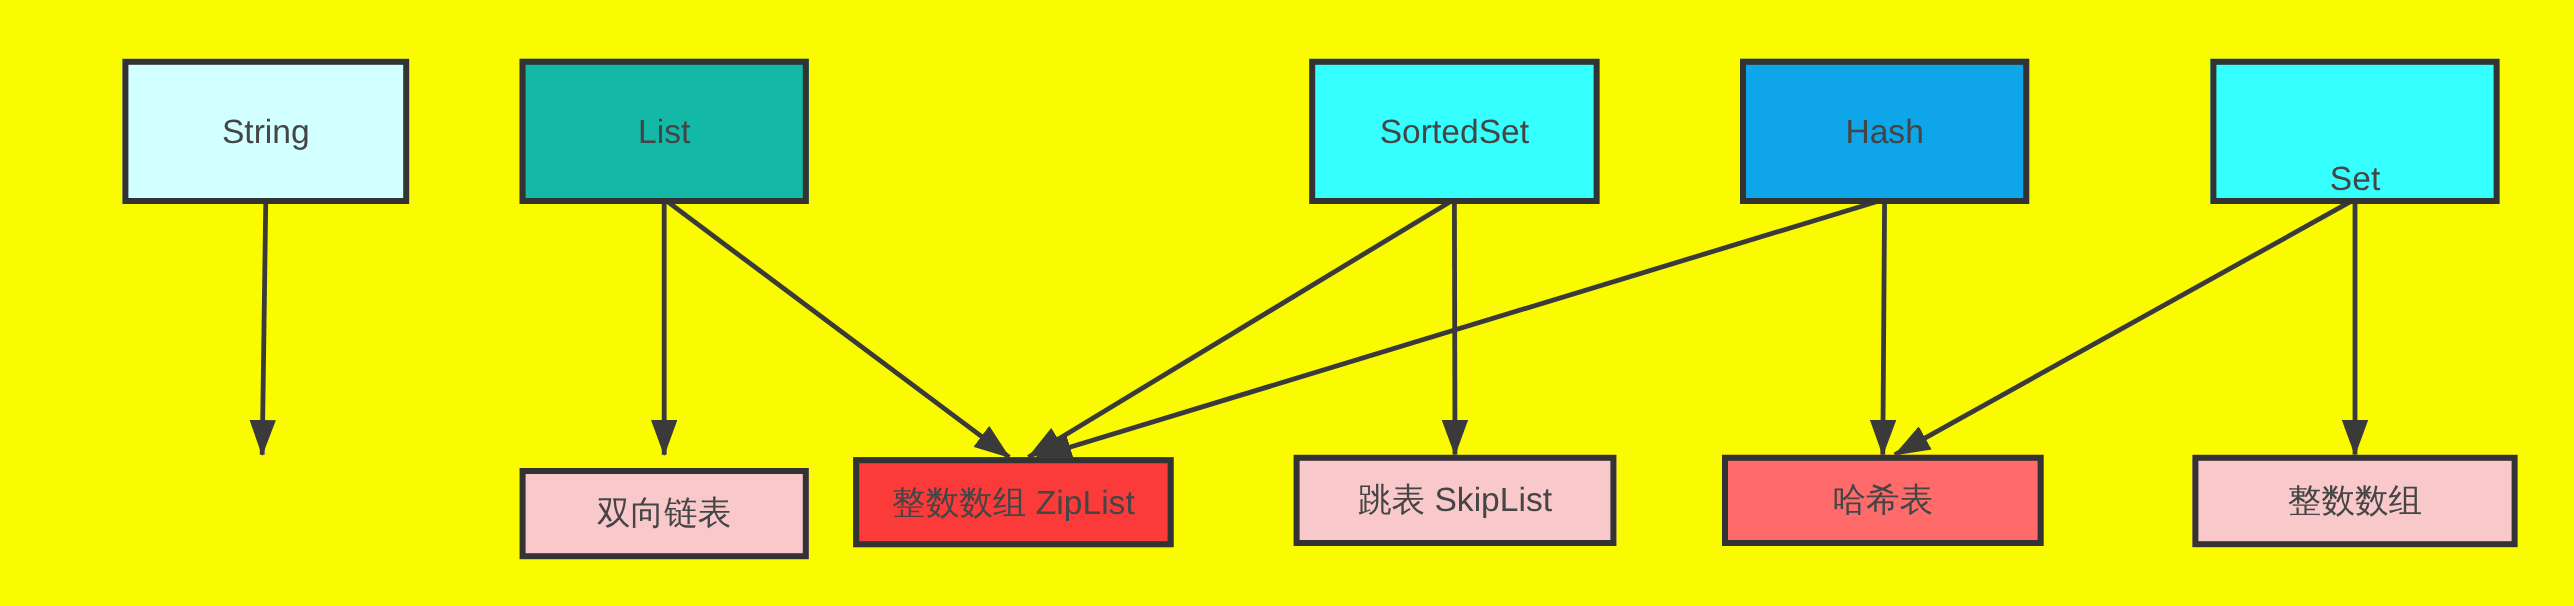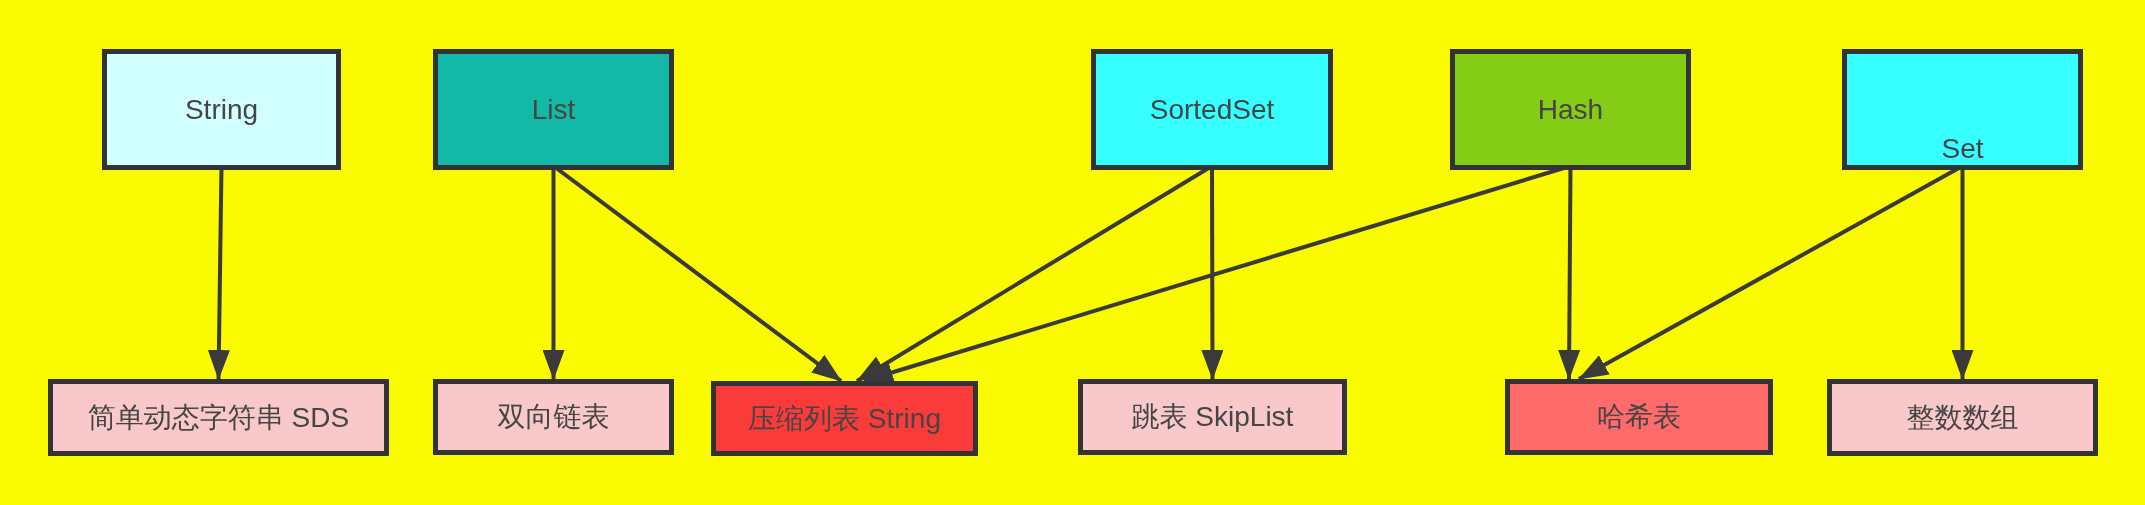--- a/index.html
+++ b/index.html
@@ -51,38 +51,35 @@
   <div id="node-layer">
       <div class="node" style="left: 102px; top: 49px; width: 239px; height: 121px; background: rgb(210, 255, 255);">
         <span>String</span>
       </div>
       <div class="node" style="left: 433px; top: 49px; width: 241px; height: 121px; background: #14b8a6;">
         <span>List</span>
       </div>
       <div class="node" style="left: 1091px; top: 49px; width: 242px; height: 121px; background: rgb(53, 255, 255);">
         <span>SortedSet</span>
       </div>
-      <div class="node" style="left: 1450px; top: 49px; width: 241px; height: 121px; background: #84cc16;">
+      <div class="node" style="left: 1450px; top: 49px; width: 241px; height: 121px; background: #0ea5e9;">
         <span>Hash</span>
       </div>
       <div class="node" style="left: 1842px; top: 49px; width: 241px; height: 121px; background: rgb(53, 255, 255); align-items: flex-end;">
         <span>Set</span>
       </div>
-      <div class="node" style="left: 48px; top: 379px; width: 341px; height: 77px; background: rgb(249, 200, 202);">
-        <span>简单动态字符串 SDS</span>
-      </div>
-      <div class="node" style="left: 433px; top: 379px; width: 241px; height: 76px; background: rgb(249, 200, 202); justify-content: center;">
+      <div class="node" style="left: 433px; top: 390px; width: 241px; height: 76px; background: rgb(249, 200, 202); justify-content: center;">
         <span>双向链表</span>
       </div>
       <div class="node" style="left: 711px; top: 381px; width: 267px; height: 75px; background: rgb(251, 58, 58);">
-        <span>压缩列表 String</span>
+        <span>整数数组 ZipList</span>
       </div>
       <div class="node" style="left: 1078px; top: 379px; width: 269px; height: 76px; background: rgb(249, 200, 202); text-align: center;">
         <span>跳表 SkipList</span>
       </div>
-      <div class="node" style="left: 1505px; top: 379px; width: 268px; height: 76px; background: rgb(255, 107, 107);">
+      <div class="node" style="left: 1435px; top: 379px; width: 268px; height: 76px; background: rgb(255, 107, 107);">
         <span>哈希表</span>
       </div>
       <div class="node" style="left: 1827px; top: 379px; width: 271px; height: 77px; background: rgb(249, 200, 202);">
         <span>整数数组</span>
       </div>
     </div>
 </div>
 
 </body></html>

